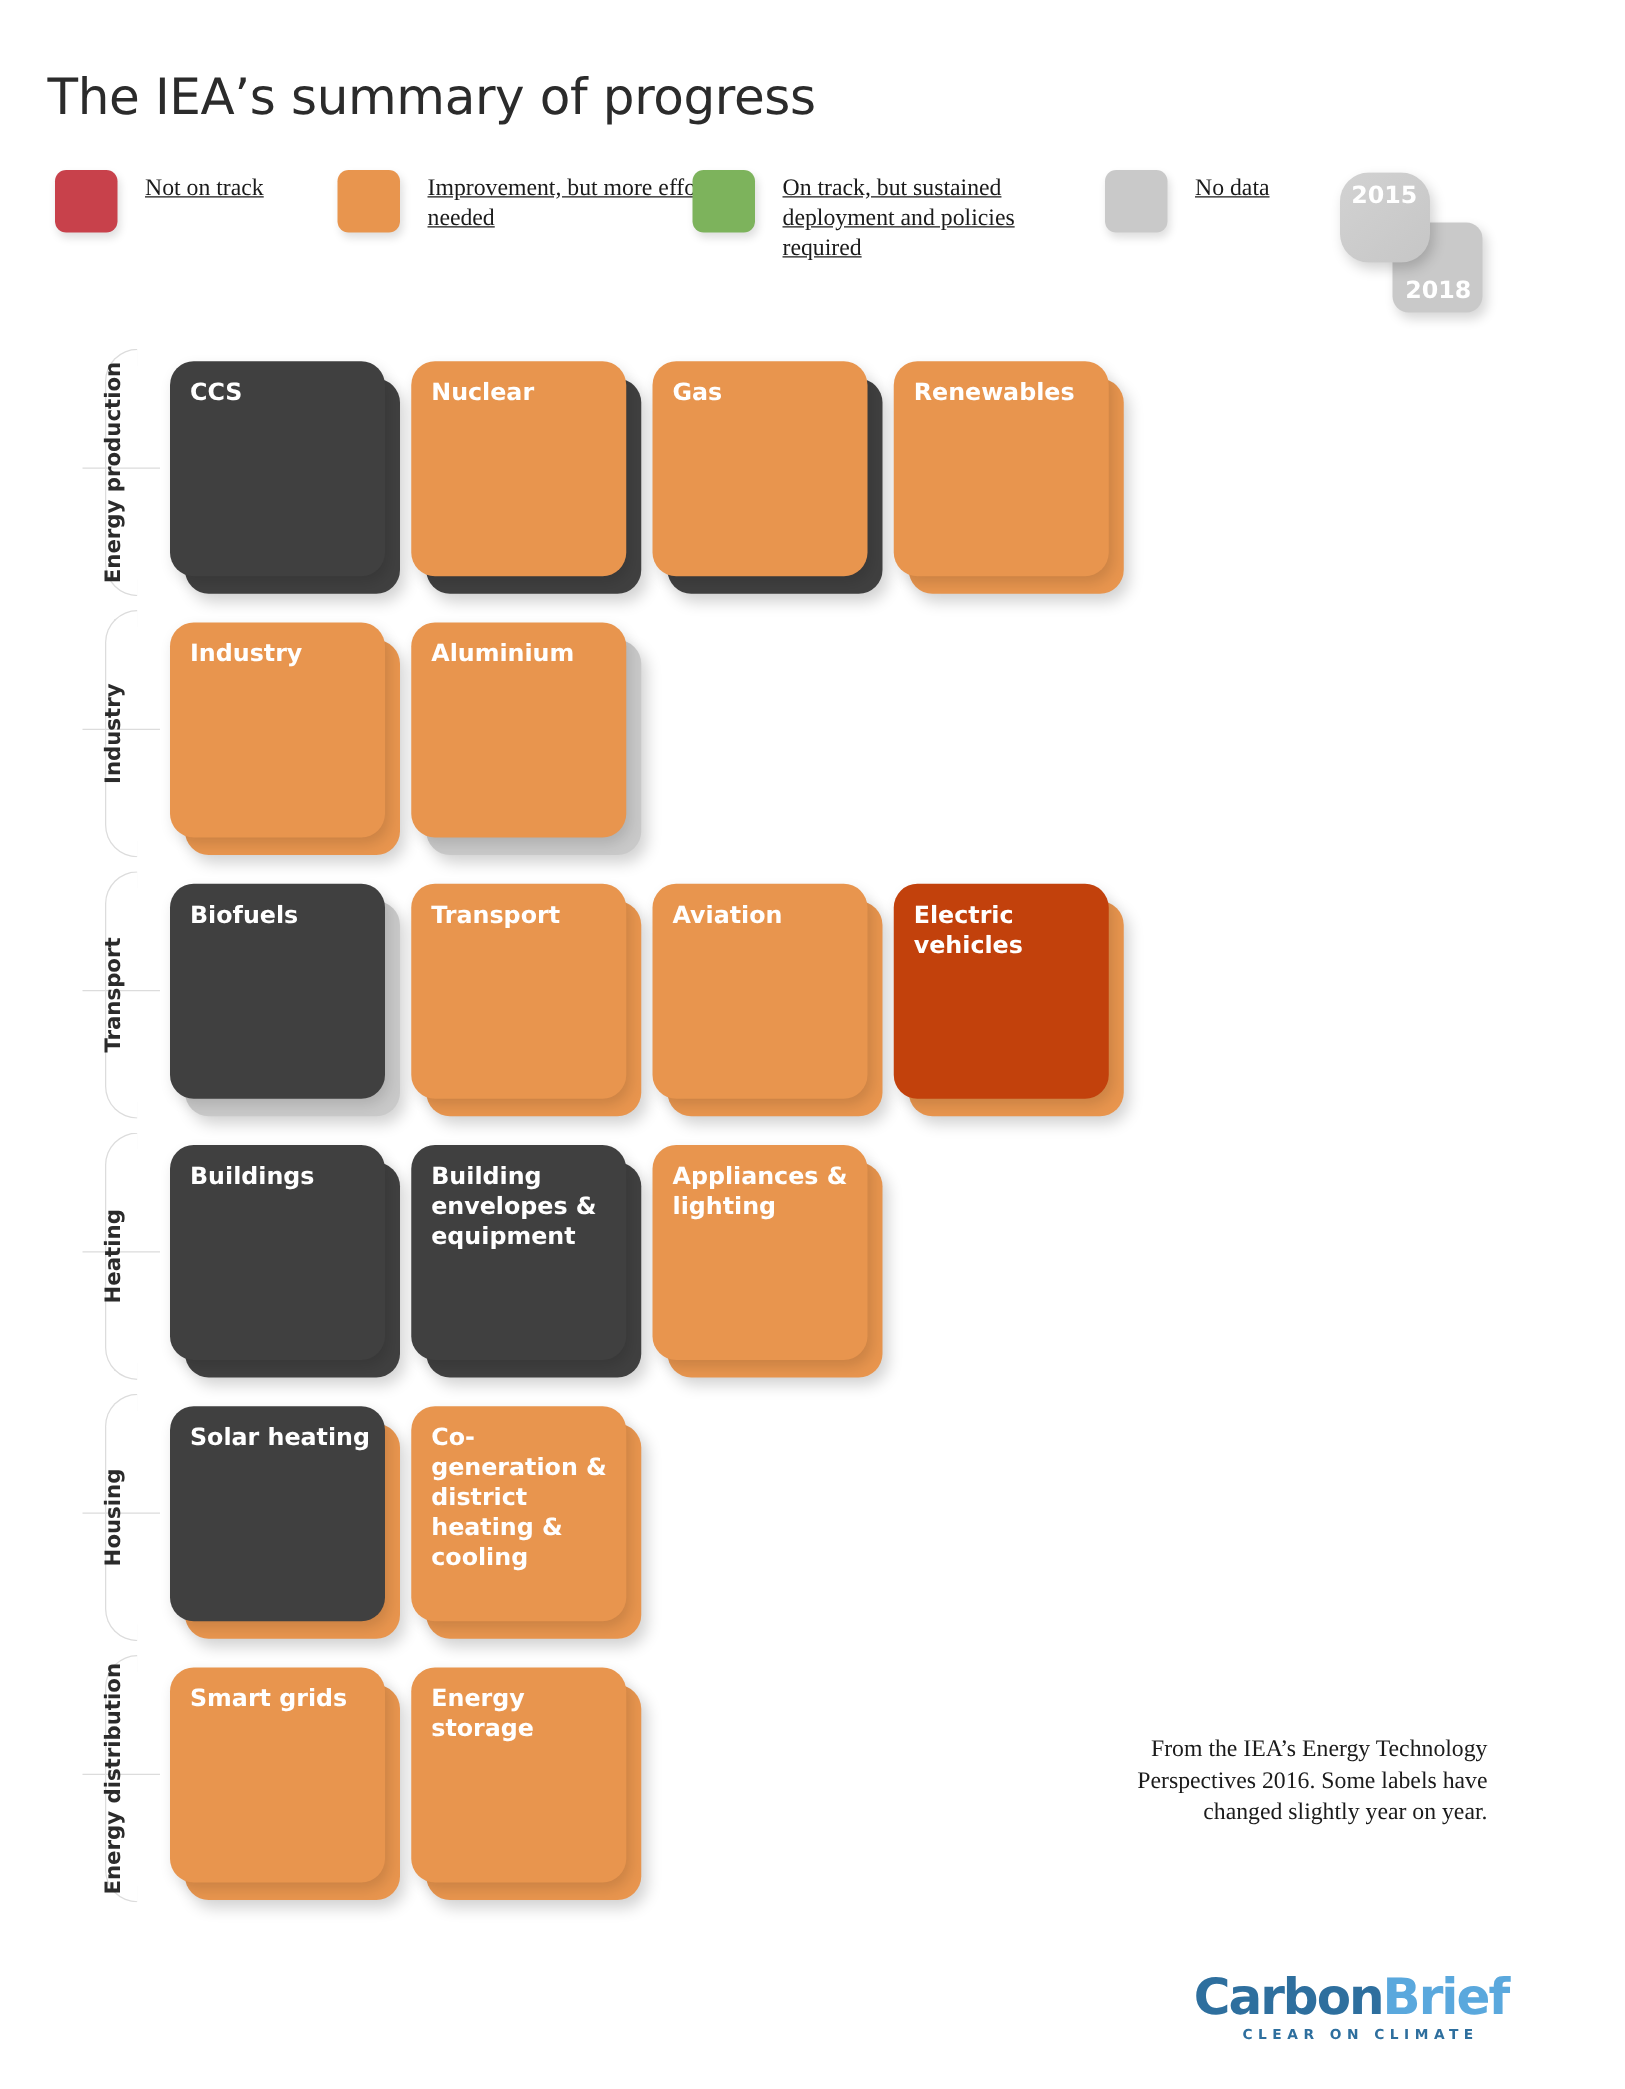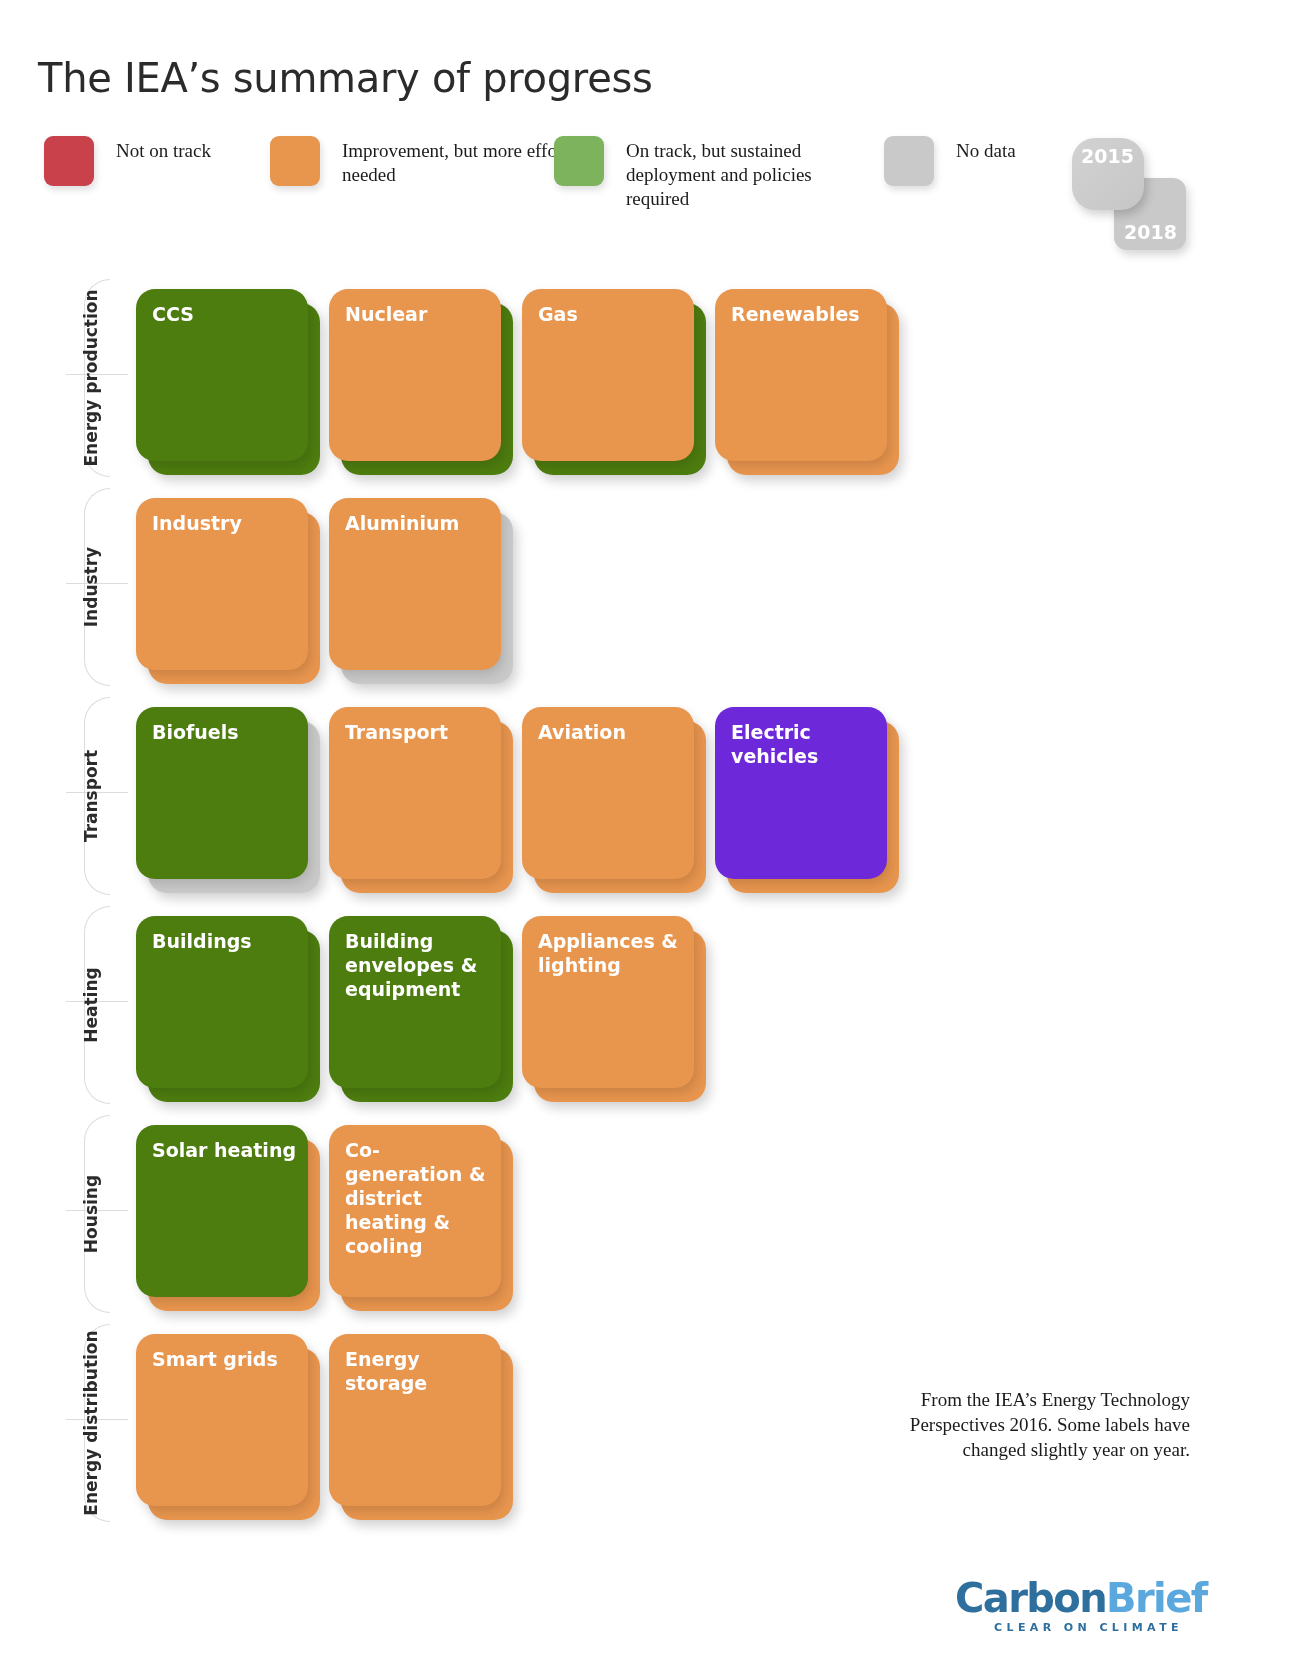--- a/index.html
+++ b/index.html
@@ -50,20 +50,21 @@
     box-shadow: 2px 4px 7px rgba(0,0,0,0.13);
   }
   .legend-label {
     margin-left: 22px;
     font-family: "Liberation Serif", serif;
     font-size: 19px;
     line-height: 24px;
     color: #1b1b1b;
     padding-top: 3px;
     max-width: 240px;
+    text-decoration: underline;
   }
 
   
   #year-key {
     position: absolute;
     left: 1072px;
     top: 138px;
     width: 130px;
     height: 110px;
   }
@@ -184,23 +185,23 @@
     top: 13px;
     right: 11px;
     color: #ffffff;
     font-size: 19px;
     font-weight: bold;
     line-height: 24px;
     font-family: "DejaVu Sans", sans-serif;
   }
 
   
-  .c-red    { background: #4d7c0f; }
+  .c-red    { background: #404040; }
   .c-orange { background: #e8954e; }
-  .c-green  { background: #6d28d9; }
+  .c-green  { background: #c2410c; }
   .c-gray   { background: #c9c9c9; }
 
   
   #footer-note {
     position: absolute;
     left: 890px;
     top: 1368px;
     width: 300px;
     text-align: right;
     font-family: "Liberation Serif", serif;

